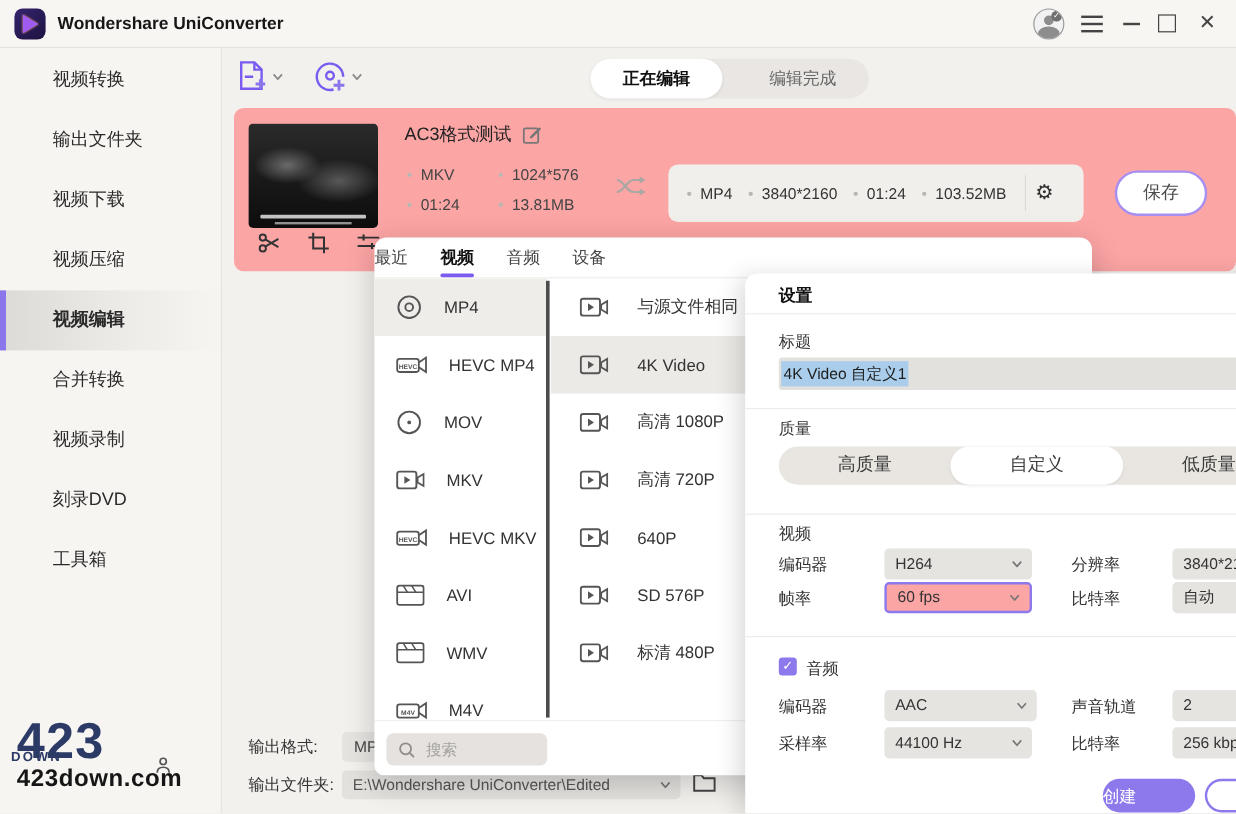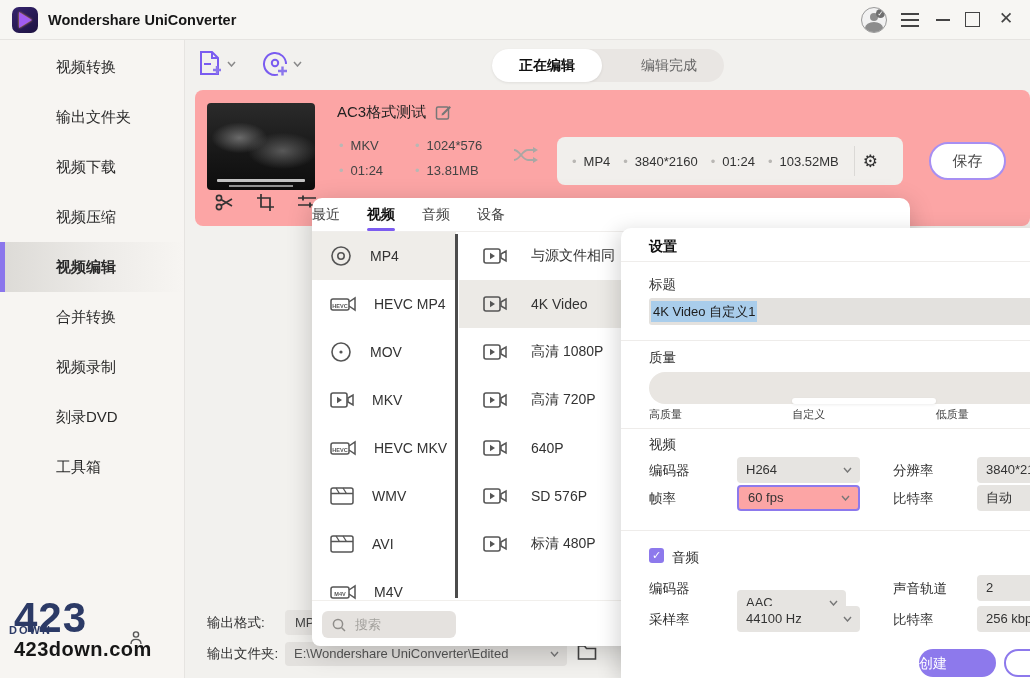--- a/index.html
+++ b/index.html
@@ -16,21 +16,21 @@
   .avatar .body { position:absolute; left:3px; top:14px; width:18px; height:12px; border-radius:50% 50% 0 0; background:#8d8d8d; }
   .avatar .badge { position:absolute; right:1px; top:1px; width:9px; height:9px; border-radius:50%; background:#6f6f6f; color:#fff; font-size:7px; line-height:9px; text-align:center; }
   .menu-btn { position:absolute; left:901px; top:13px; width:18px; height:14px; }
   .menu-btn i { display:block; height:2px; background:#444; margin-bottom:4px; }
   .win-min { position:absolute; left:936px; top:19px; width:14px; height:2px; background:#444; }
   .win-max { position:absolute; left:965px; top:12px; width:15px; height:15px; border:1.6px solid #444; }
   .win-close { position:absolute; left:997px; top:8px; width:18px; height:22px; font-size:17px; color:#444; text-align:center; line-height:22px; }
 
   
   .sidebar { position:absolute; left:0; top:40px; width:185px; height:638px; background:#f7f5f2; border-right:1px solid #e6e4e1; z-index:5; padding-top:2px; }
-  .side-item { height:50px; line-height:50px; padding-left:56px; font-size:15px; color:#2a2a2a; cursor:pointer; position:relative; }
+  .side-item { height:50px; line-height:50px; padding-left:44px; font-size:15px; color:#2a2a2a; cursor:pointer; position:relative; }
   .side-item.active { font-weight:bold; background:linear-gradient(90deg,#dcdad6 0%,#edebe8 55%,rgba(237,235,232,0) 100%); }
   .side-item.active::before { content:""; position:absolute; left:0; top:0; width:5px; height:50px; background:#8b76ec; }
 
   
   .toolbar { position:absolute; left:185px; top:40px; width:845px; height:48px; z-index:4; }
   .tool-btn { position:absolute; top:10px; display:flex; align-items:center; gap:4px; cursor:pointer; }
   .chev { width:9px; height:6px; }
   .pill-tabs { position:absolute; left:307px; top:9px; width:232px; height:33px; background:#e9e6e3; border-radius:17px; display:flex;gap:12px; }
   .pill-tab { width:116px; height:33px; line-height:33px; text-align:center; font-size:14px; color:#666; border-radius:17px; cursor:pointer; }
   .pill-tab.active { background:#fff; color:#111; font-weight:bold; box-shadow:0 1px 3px rgba(0,0,0,.08); }
@@ -93,21 +93,21 @@
   .search-box input::placeholder { color:#a3a19d; }
 
   
   .settings { position:absolute; left:621px; top:228px; width:470px; height:450px; background:#fff; border-radius:10px 0 0 0; box-shadow:-5px 3px 20px rgba(0,0,0,.15); z-index:30; }
   .st-header { height:34px; line-height:36px; padding-left:28px; font-size:14px; font-weight:bold; color:#111; border-bottom:1px solid #efedeb; }
   .st-label { position:absolute; left:28px; font-size:13.5px; color:#333; }
   .st-input { position:absolute; left:28px; top:70px; width:430px; height:27px; background:#e3e1de; border-radius:3px; line-height:27px; padding-left:2px; font-size:13px; color:#1d1d1d; }
   .st-input .sel { background:#a9cdeb; padding:3px 2px; }
   .hline { position:absolute; left:0; width:470px; height:1px; background:#eeecea; }
   .seg { position:absolute; left:28px; top:144px; width:430px; height:32px; background:#e9e6e2; border-radius:16px; display:flex; }
-  .seg-item { flex:1; line-height:32px; font-size:11px; color:#3c3c3c; border-radius:16px; cursor:pointer;margin-top:26px; }
+  .seg-item { flex:1; text-align:center; line-height:32px; font-size:15px; color:#3c3c3c; border-radius:16px; cursor:pointer; }
   .seg-item.active { background:#fff; box-shadow:0 1px 3px rgba(0,0,0,.07); }
   .sec-label { position:absolute; left:28px; font-size:13.5px; color:#333; }
   .frow-label { position:absolute; font-size:13.5px; color:#333; }
   .field { position:absolute; height:26px; background:#e6e4e1; border-radius:4px; line-height:26px; padding-left:9px; font-size:13px; color:#333; }
   .field.dd { cursor:pointer; }
   .field.dd .chev { position:absolute; right:8px; top:10px; }
   .field.focus { border:2px solid #8d79ec; line-height:22px; background:#fca5a5; }
   .checkbox { position:absolute; left:28px; width:15px; height:15px; background:#8d79ec; border-radius:3px; color:#fff; font-size:11px; line-height:15px; text-align:center; cursor:pointer; }
   .create-btn { position:absolute; left:298px; top:421px; width:77px; height:28px; border-radius:14px; background:#8d79ec; color:#fff; font-size:14px; text-align:left; line-height:28px; cursor:pointer; }
   .ghost-btn { position:absolute; left:383px; top:421px; width:72px; height:28px; border-radius:14px; border:2px solid #8d79ec; background:#fff; cursor:pointer; }
@@ -296,28 +296,28 @@
             <rect x="1" y="6" width="18" height="11" rx="2" fill="none" stroke="#555" stroke-width="1.5"></rect>
             <text x="10" y="14.5" font-size="5.6" text-anchor="middle" fill="#555" font-weight="bold">HEVC</text>
           </svg>
         <span>HEVC MKV</span>
       </div>
       <div class="fmt-row">
         <svg width="24" height="20" viewBox="0 0 24 20">
             <rect x="1" y="2" width="22" height="16" rx="2" fill="none" stroke="#555" stroke-width="1.5"></rect>
             <path d="M1 7.5 H23 M6 2 L9.5 7.5 M13 2 L16.5 7.5" stroke="#555" stroke-width="1.3" fill="none"></path>
           </svg>
-        <span>WMV</span>
+        <span>AVI</span>
       </div>
       <div class="fmt-row">
         <svg width="24" height="20" viewBox="0 0 24 20">
             <rect x="1" y="2" width="22" height="16" rx="2" fill="none" stroke="#555" stroke-width="1.5"></rect>
             <path d="M1 7.5 H23 M6 2 L9.5 7.5 M13 2 L16.5 7.5" stroke="#555" stroke-width="1.3" fill="none"></path>
           </svg>
-        <span>AVI</span>
+        <span>WMV</span>
       </div>
       <div class="fmt-row">
         <svg width="26" height="22" viewBox="0 0 26 22">
             <path d="M19 9 L25 5 V17 L19 13" fill="none" stroke="#555" stroke-width="1.5"></path>
             <rect x="1" y="6" width="18" height="11" rx="2" fill="none" stroke="#555" stroke-width="1.5"></rect>
             <text x="10" y="14.5" font-size="5.6" text-anchor="middle" fill="#555" font-weight="bold">M4V</text>
           </svg>
         <span>M4V</span>
       </div>
     </div>
@@ -424,21 +424,21 @@
         <polyline points="1,1 4.5,5 8,1" fill="none" stroke="#777" stroke-width="1.4"></polyline>
       </svg>
   </div>
   <div class="frow-label" style="left:272px; top:262px;">比特率</div>
   <div class="field" style="left:356px; top:257px; width:112px;">自动</div>
 
   <div class="hline" style="top:302px;"></div>
   <div class="checkbox" style="top:320px;">✓</div>
   <div class="sec-label" style="left:51px; top:321px;">音频</div>
   <div class="frow-label" style="left:28px; top:352px;">编码器</div>
-  <div class="field dd" style="left:116px; top:362px; width:109px;">
+  <div class="field dd" style="left:116px; top:347px; width:127px;">
     <span>AAC</span>
     <svg class="chev" viewBox="0 0 9 6">
         <polyline points="1,1 4.5,5 8,1" fill="none" stroke="#777" stroke-width="1.4"></polyline>
       </svg>
   </div>
   <div class="frow-label" style="left:272px; top:352px;">声音轨道</div>
   <div class="field" style="left:356px; top:347px; width:112px;">2</div>
   <div class="frow-label" style="left:28px; top:383px;">采样率</div>
   <div class="field dd" style="left:116px; top:378px; width:123px;">
     <span>44100 Hz</span>

